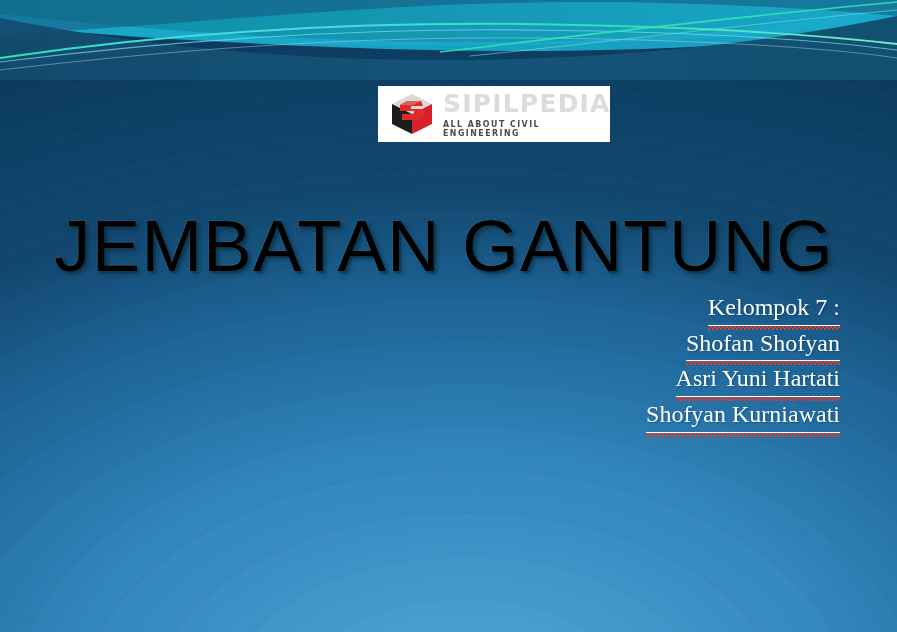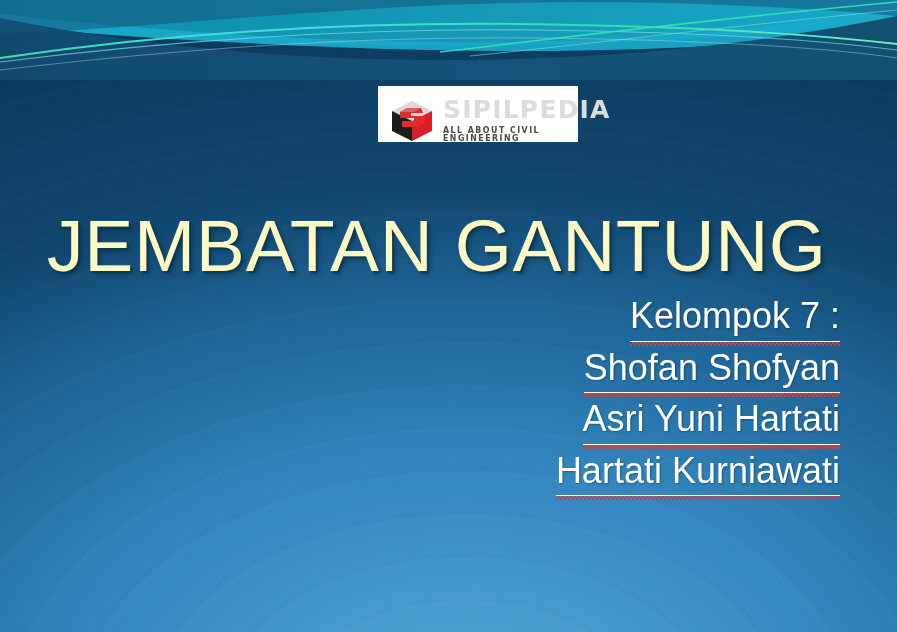--- a/index.html
+++ b/index.html
@@ -87,25 +87,25 @@
     width: 897px;
     height: 80px;
   }
   .banner svg { display:block; width:897px; height:80px; }
 
   
   .logo-box {
     position: absolute;
     left: 378px;
     top: 86px;
-    width: 200px;
+    width: 232px;
     height: 56px;
     background: #ffffff;
     display: flex;
-    align-items: flex-end;
+    align-items: center;
     padding: 0 0 0 12px;
     box-sizing: border-box;
   }
   .logo-mark {
     width: 44px;
     height: 42px;
     flex: 0 0 auto;
     margin-right: 9px;
   }
   .logo-mark svg { display:block; width:44px; height:42px; }
@@ -131,45 +131,45 @@
     color: #4a4a4a;
     margin-top: 4px;
     line-height: 1;
     transform: scaleX(0.96);
     transform-origin: left center;
   }
 
   
   .title {
     position: absolute;
-    left: 8px;
+    left: 15px;
     top: 208px;
     width: 858px;
     text-align: center;
     font-family: "Liberation Sans", sans-serif;
     font-weight: normal;
     font-size: 73px;
     letter-spacing: 1px;
-    color: #fef9c3;
+    color: #000000;
     text-shadow:
       2px 2px 0 rgba(8,52,72,0.55),
       3px 3px 4px rgba(6,40,58,0.55),
       0 0 1px rgba(180,245,250,0.6);
     line-height: 1.05;
     white-space: nowrap;
   }
 
   
   .subtitle {
     position: absolute;
     right: 57px;
     top: 292px;
     text-align: right;
-    font-family: Liberation Sans, sans-serif;
-    font-size: 36px;
+    font-family: Liberation Serif, serif;
+    font-size: 24px;
     color: #ffffff;
     line-height: 1.32;
     text-shadow: 1px 1px 2px rgba(10,45,70,0.45);
   }
   .sub-line {
     display: block;
     white-space: nowrap;
     margin-bottom: 2px;
   }
   .sub-line .u {
@@ -261,16 +261,16 @@
       <div class="logo-tag">ALL ABOUT CIVIL ENGINEERING</div>
     </div>
   </div>
 
   <div class="title">JEMBATAN GANTUNG</div>
 
   <div class="subtitle">
     <span class="sub-line"><span class="u">Kelompok 7 :</span></span>
     <span class="sub-line"><span class="u">Shofan Shofyan</span></span>
     <span class="sub-line"><span class="u">Asri Yuni Hartati</span></span>
-    <span class="sub-line"><span class="u">Hartati Kurniawati</span></span>
+    <span class="sub-line"><span class="u">Shofyan Kurniawati</span></span>
   </div>
 
 </div>
 
 </body></html>

